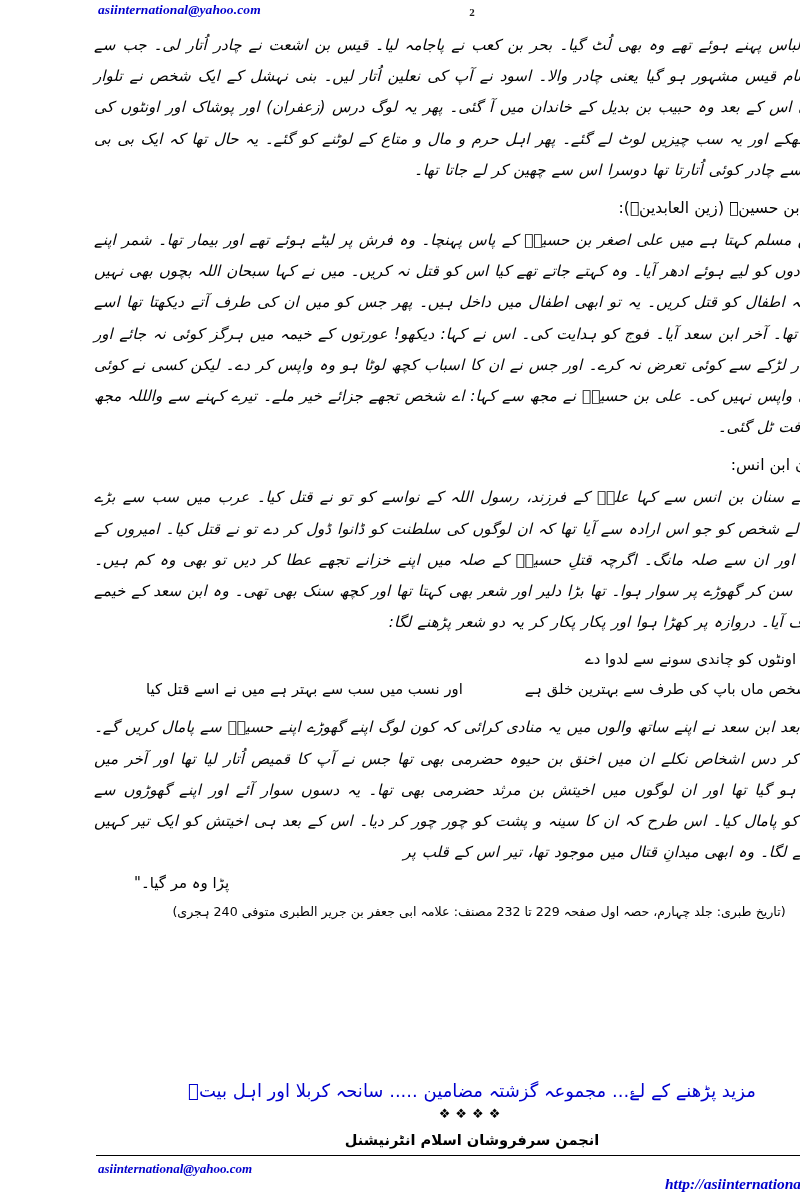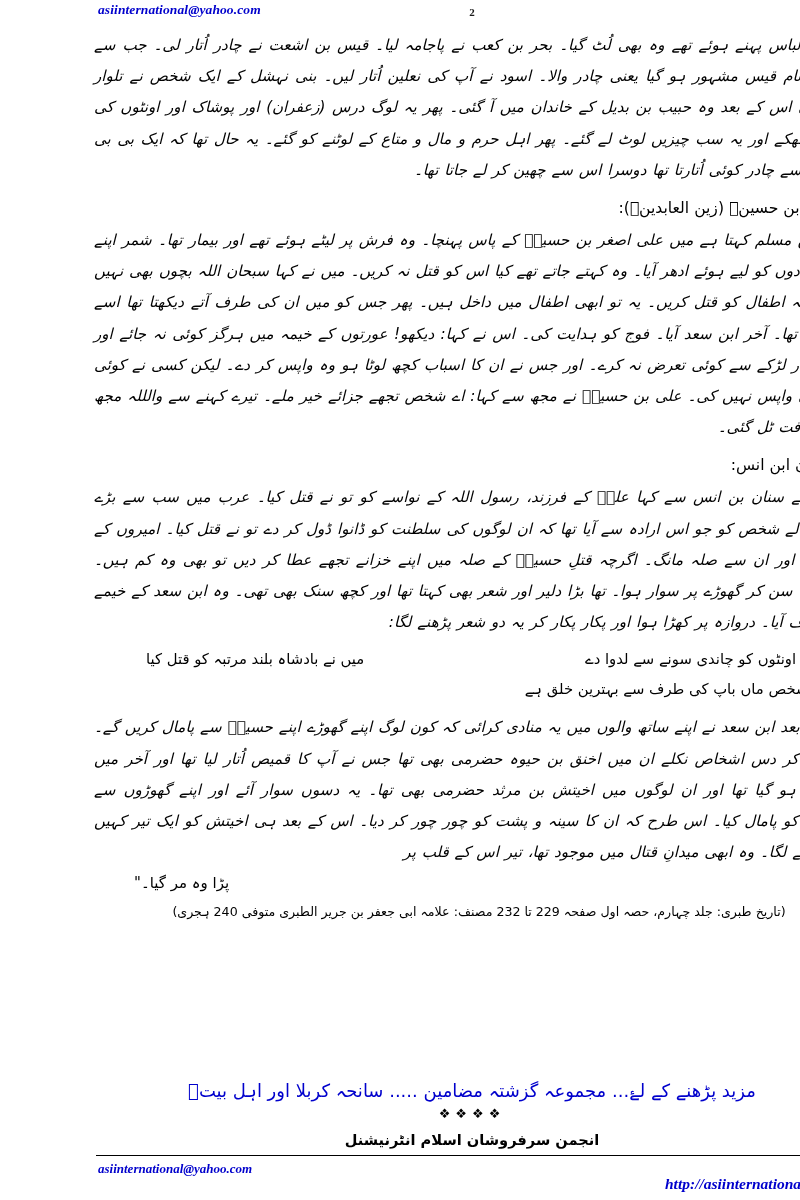--- a/index.html
+++ b/index.html
@@ -229,24 +229,24 @@
 
     <div class="spacer-xs"></div>
 
     <h2 class="heading">میدان ابن انس:</h2>
 
     <p class="para">لوگوں نے سنان بن انس سے کہا علیؑ کے فرزند، رسول اللہ کے نواسے کو تو نے قتل کیا۔ عرب میں سب سے بڑے مرتبہ والے شخص کو جو اس ارادہ سے آیا تھا کہ ان لوگوں کی سلطنت کو ڈانوا ڈول کر دے تو نے قتل کیا۔ امیروں کے پاس جا اور ان سے صلہ مانگ۔ اگرچہ قتلِ حسینؑ کے صلہ میں اپنے خزانے تجھے عطا کر دیں تو بھی وہ کم ہیں۔ سنان یہ سن کر گھوڑے پر سوار ہوا۔ تھا بڑا دلیر اور شعر بھی کہتا تھا اور کچھ سنک بھی تھی۔ وہ ابن سعد کے خیمے کی طرف آیا۔ دروازہ پر کھڑا ہوا اور پکار پکار کر یہ دو شعر پڑھنے لگا:</p>
 
     <div class="couplet-block">
       <div class="couplet-line">
         <span class="hemistich first">میرے اونٹوں کو چاندی سونے سے لدوا دے</span>
-        <span class="hemistich second">میں نے بادشاہ بلند مرتبہ کو قتل کیا</span>
       </div>
       <div class="couplet-line">
         <span class="hemistich first">جو شخص ماں باپ کی طرف سے بہترین خلق ہے</span>
+        <span class="hemistich second">اور نسب میں سب سے بہتر ہے میں نے اسے قتل کیا</span>
       </div>
     </div>
 
     <p class="para">اس کے بعد ابن سعد نے اپنے ساتھ والوں میں یہ منادی کرائی کہ کون لوگ اپنے گھوڑے اپنے حسینؑ سے پامال کریں گے۔ یہ سن کر دس اشخاص نکلے ان میں اخنق بن حیوہ حضرمی بھی تھا جس نے آپ کا قمیص اُتار لیا تھا اور آخر میں مبروص ہو گیا تھا اور ان لوگوں میں اخیتش بن مرثد حضرمی بھی تھا۔ یہ دسوں سوار آئے اور اپنے گھوڑوں سے حسینؑ کو پامال کیا۔ اس طرح کہ ان کا سینہ و پشت کو چور چور کر دیا۔ اس کے بعد ہی اخیتش کو ایک تیر کہیں سے آ گئے لگا۔ وہ ابھی میدانِ قتال میں موجود تھا، تیر اس کے قلب پر</p>
 
     <p class="closing-word">پڑا وہ مر گیا۔"</p>
 
     <p class="citation">(تاریخ طبری: جلد چہارم، حصہ اول صفحہ 229 تا 232 مصنف: علامہ ابی جعفر بن جریر الطبری متوفی 240 ہجری)</p>
 
   </div>

